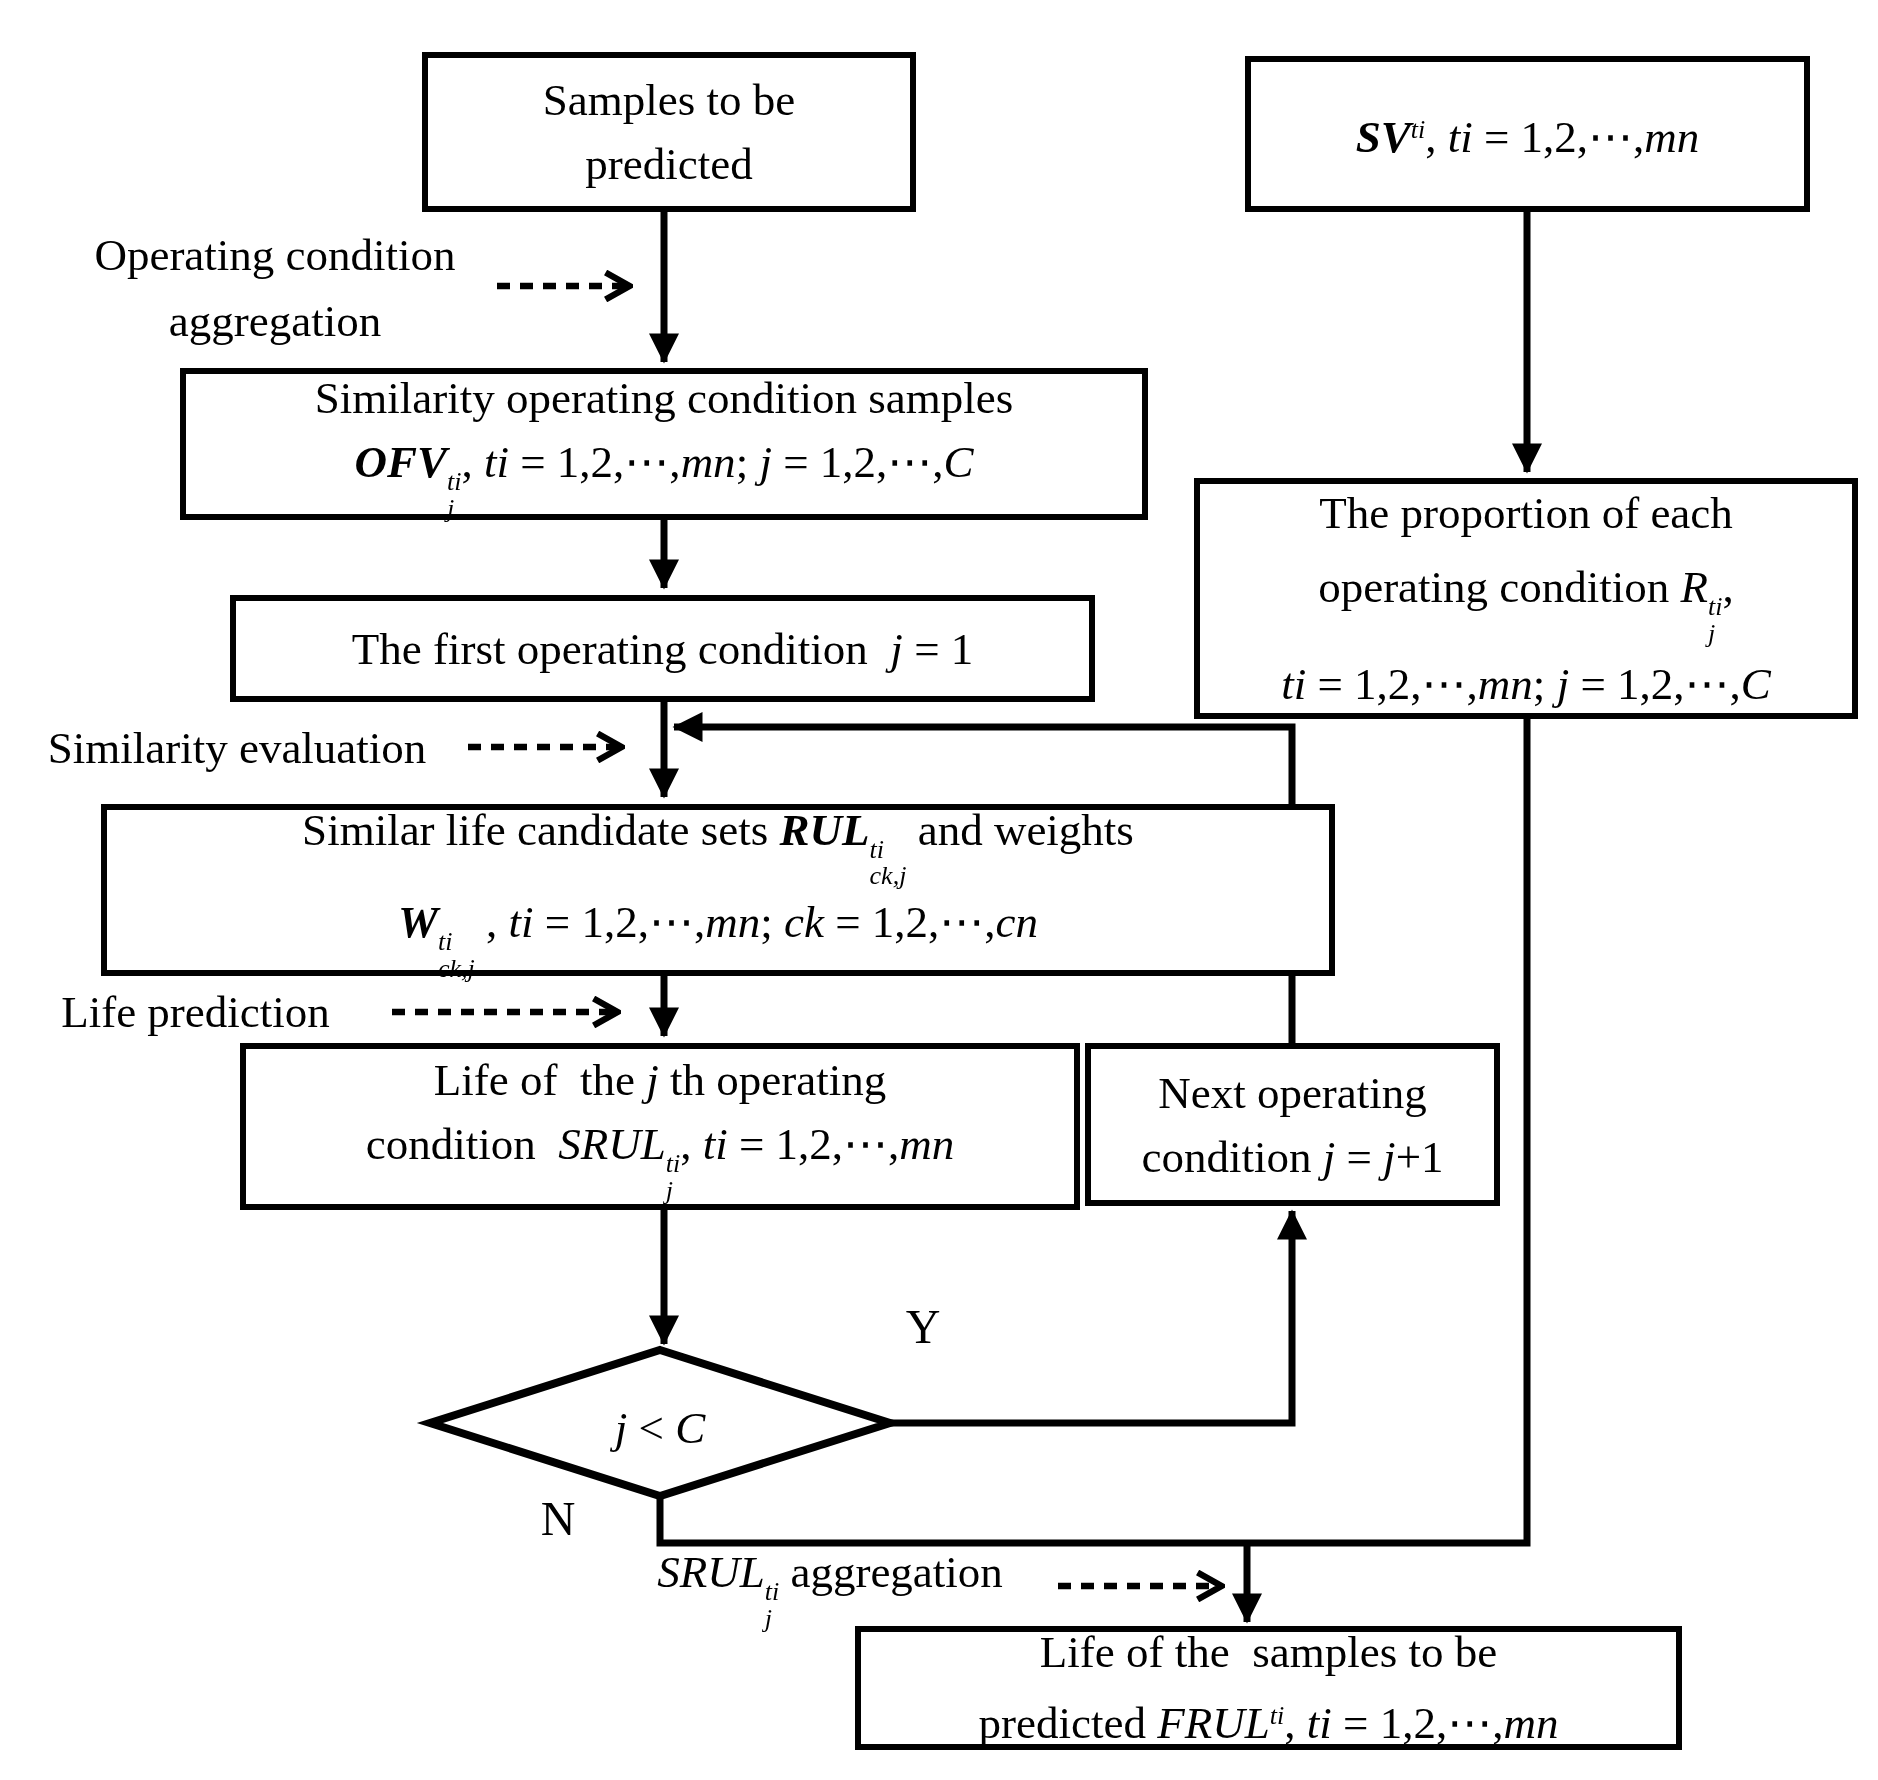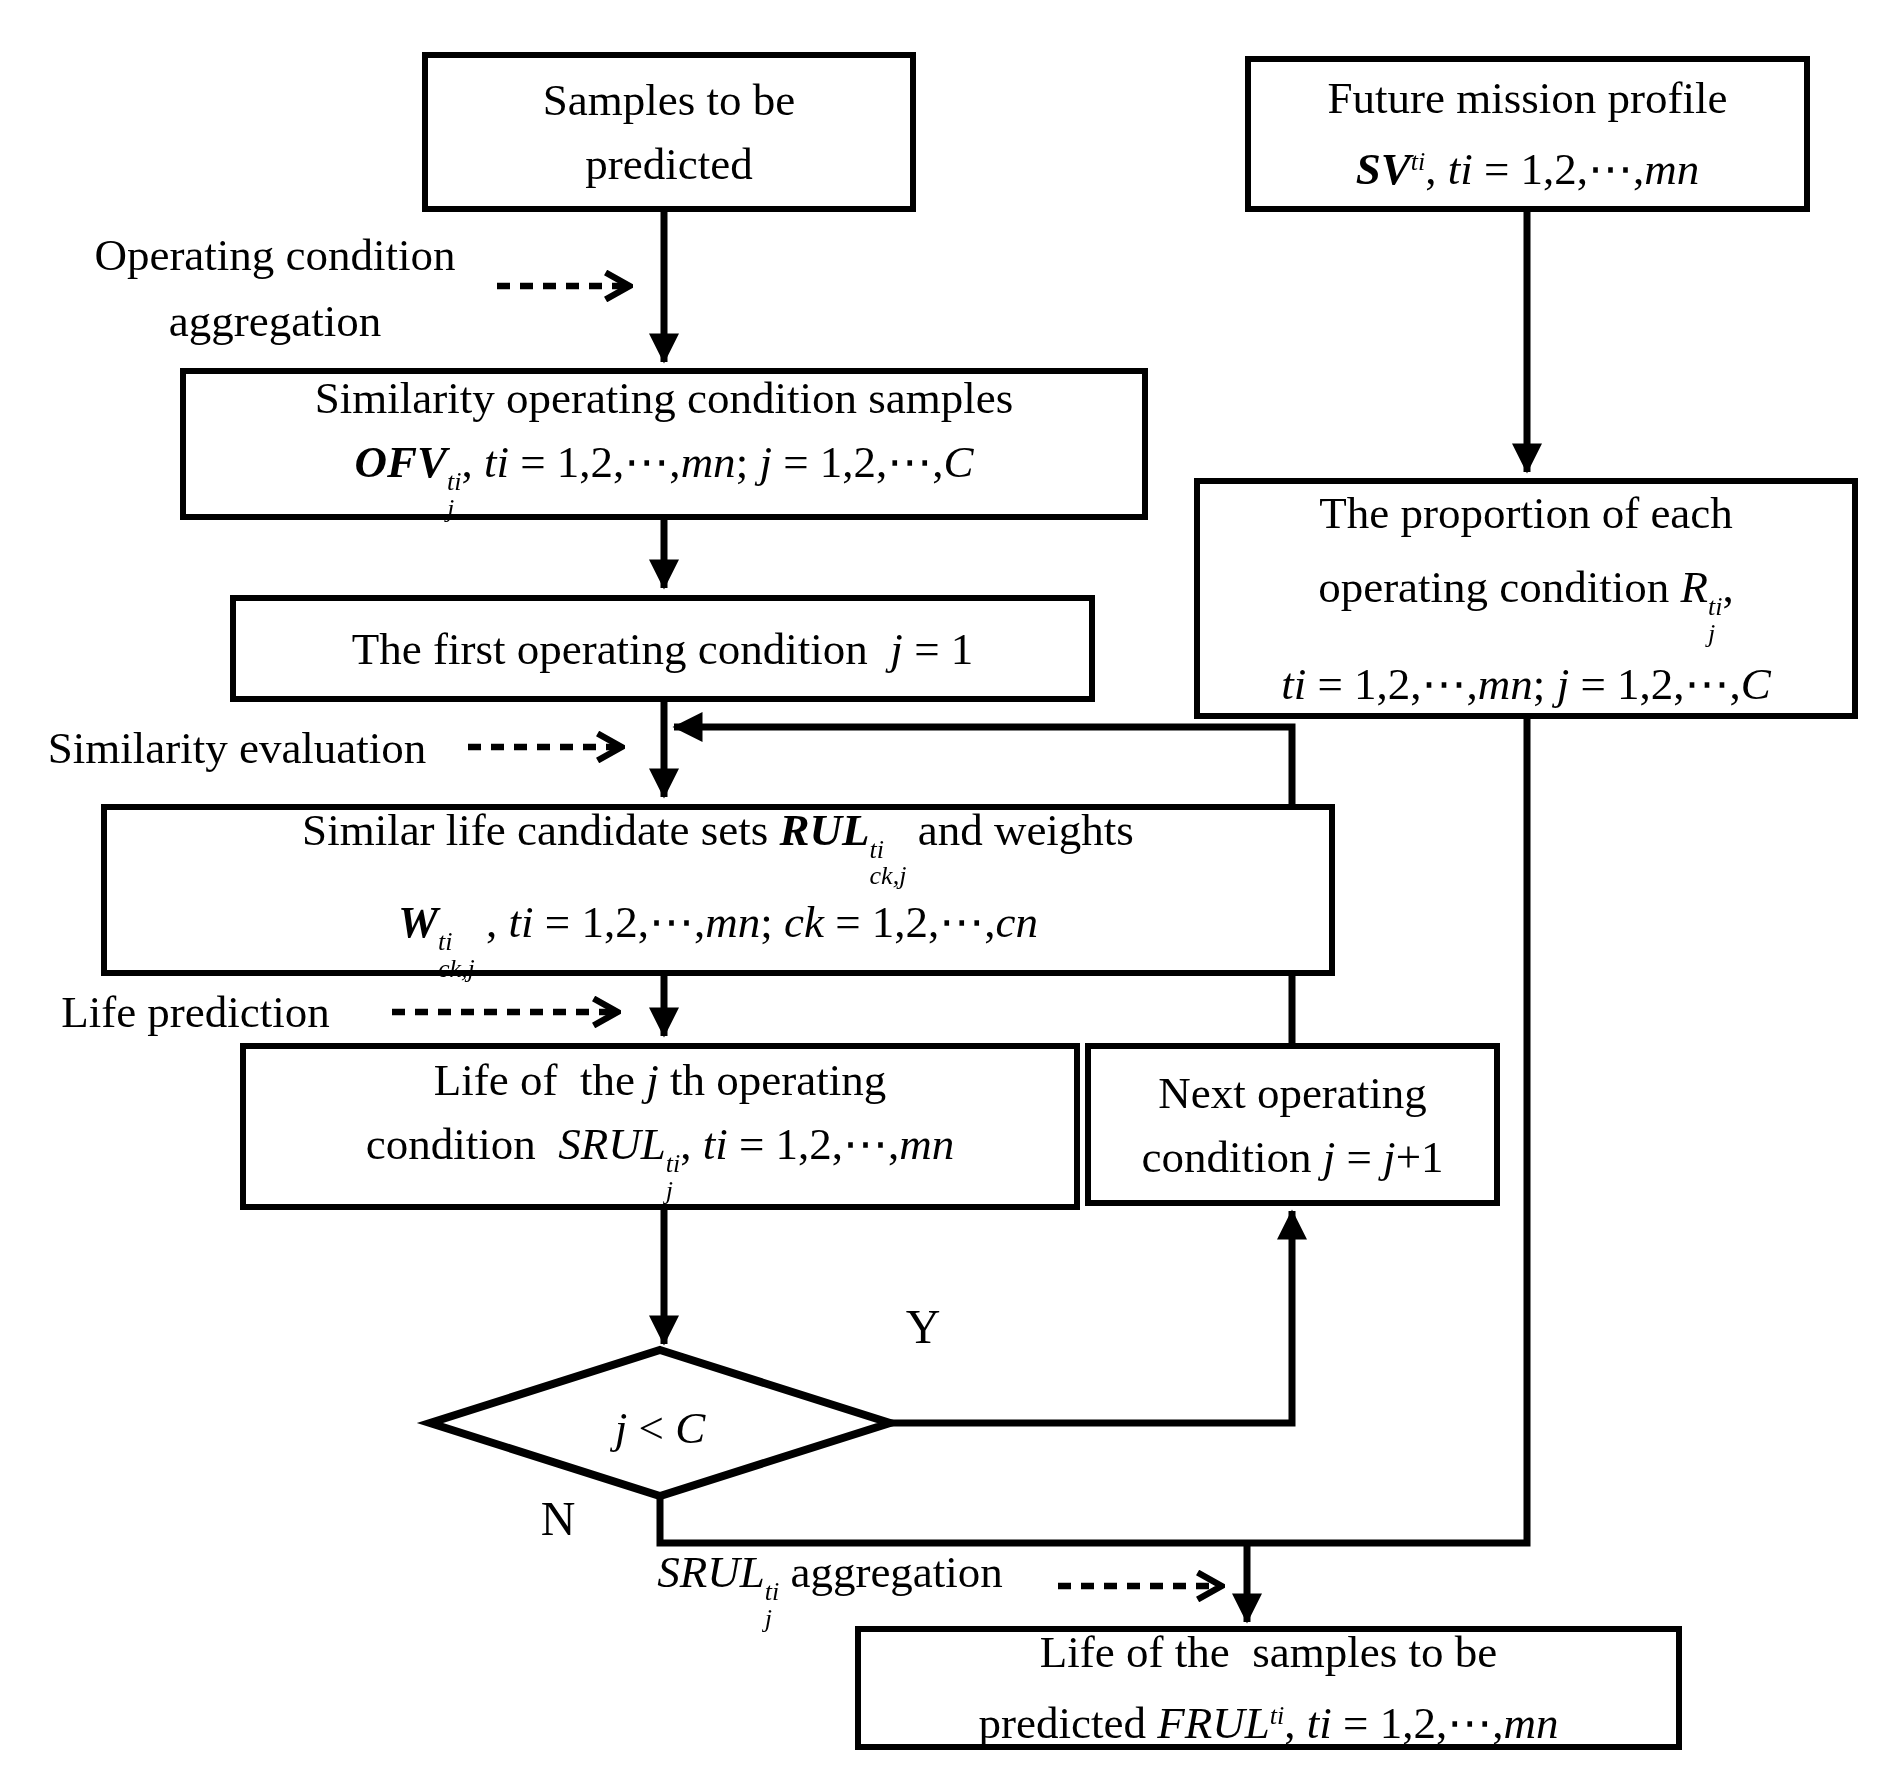--- a/index.html
+++ b/index.html
@@ -82,21 +82,20 @@
 
     <polygon points="660,1322 890,1395 660,1468 430,1395" fill="#fff" stroke="#000" stroke-width="8"></polygon>
   </svg>
 
   <div class="node" id="box-samples" style="left:422px;top:24px;width:494px;height:160px">
       <div class="line"><span>Samples to be</span></div>
       <div class="line"><span>predicted</span></div>
     </div>
 
   <div class="node" id="box-future" style="left:1245px;top:28px;width:565px;height:156px">
-      <div class="line"><span>Future mission profile</span></div>
       <div class="line"><span class="bi">SV</span><span class="sup">ti</span><span>, </span><span class="it">ti</span><span> = 1,2,⋯,</span><span class="it">mn</span></div>
     </div>
 
   <div class="node" id="box-partitioned" style="left:180px;top:340px;width:968px;height:152px">
       <div class="line"><span>Similarity operating condition samples</span></div>
       <div class="line"><span class="bi">OFV</span><span class="ss"><span>ti</span><span>j</span></span><span>, </span><span class="it">ti</span><span> = 1,2,⋯,</span><span class="it">mn</span><span>; </span><span class="it">j</span><span> = 1,2,⋯,</span><span class="it">C</span></div>
     </div>
 
   <div class="node" id="box-first" style="left:230px;top:567px;width:865px;height:107px">
       <div class="line"><span>The first operating condition  </span><span class="it">j</span><span> = 1</span></div>

